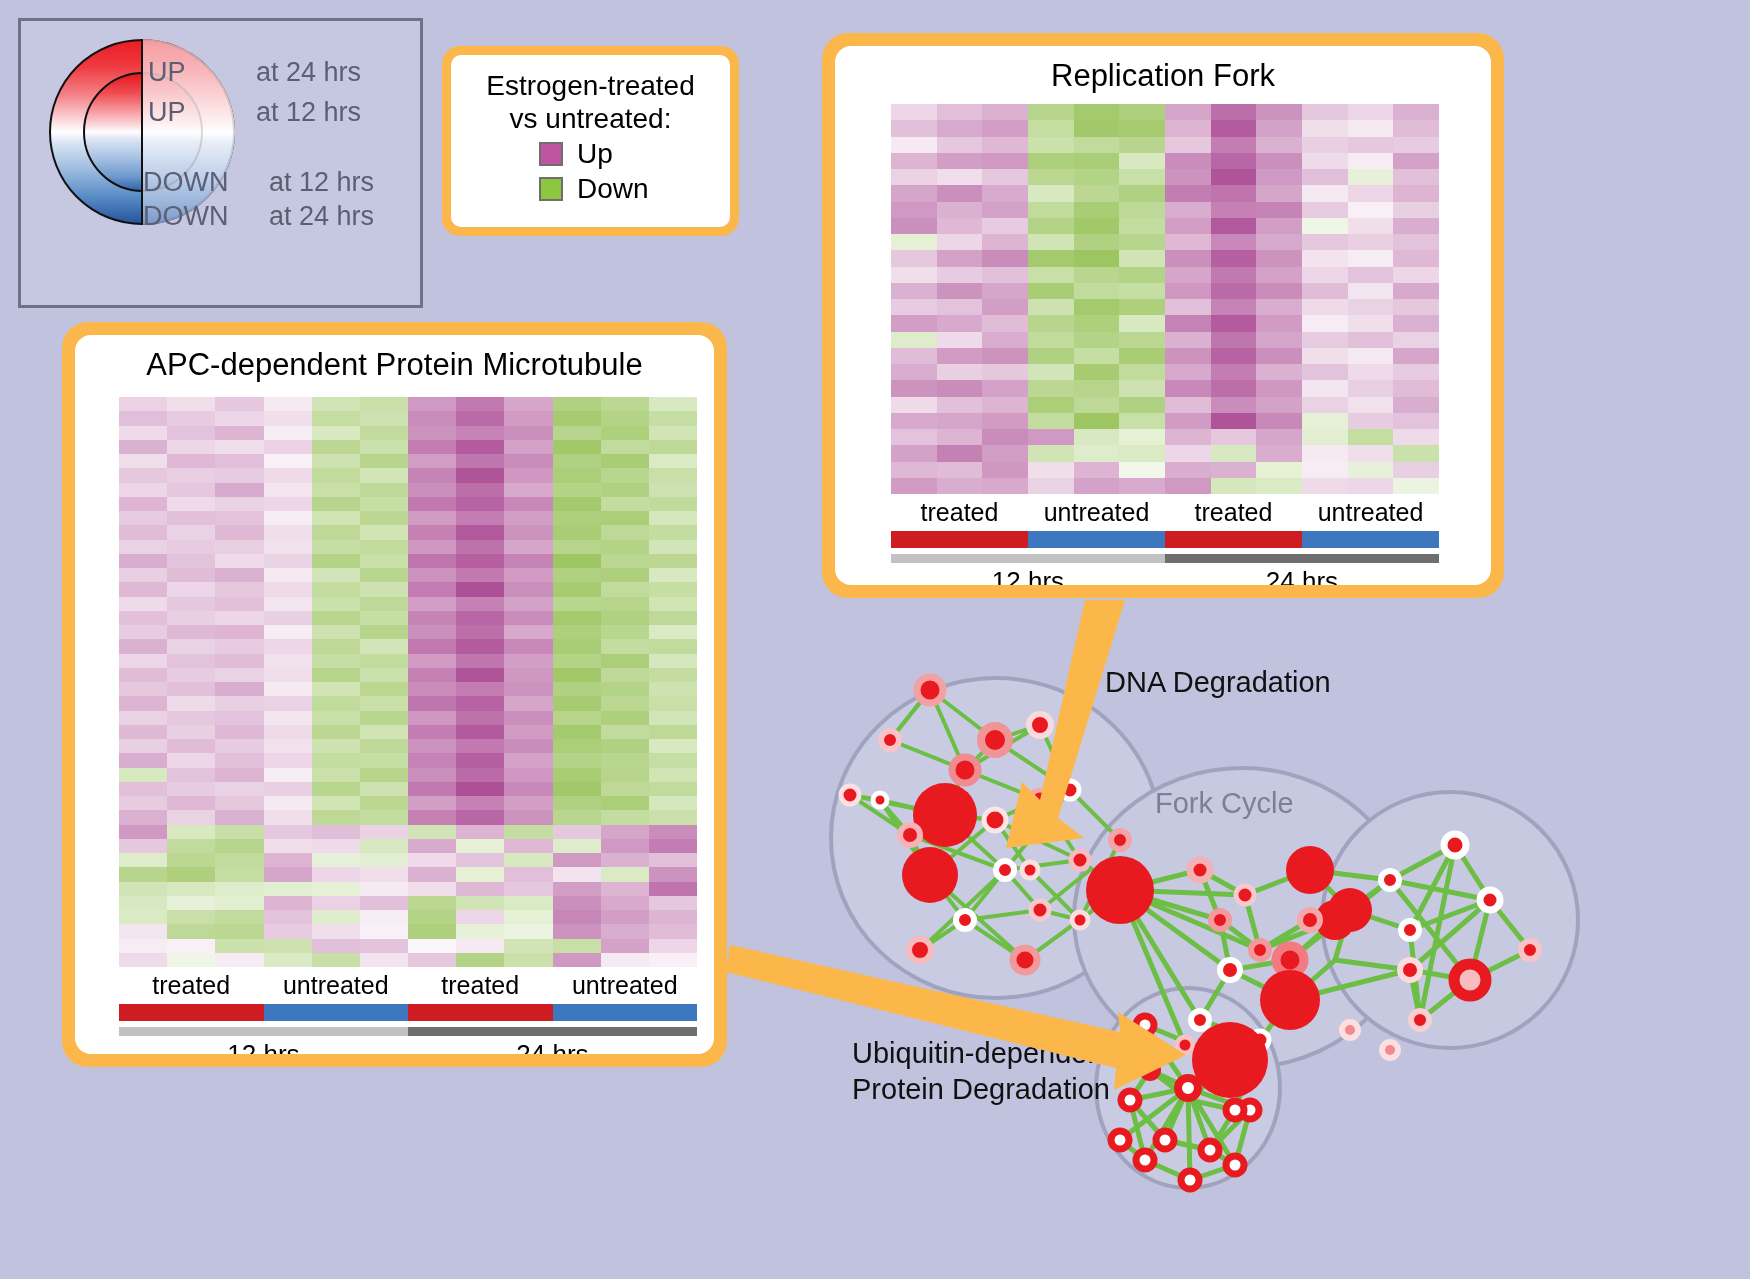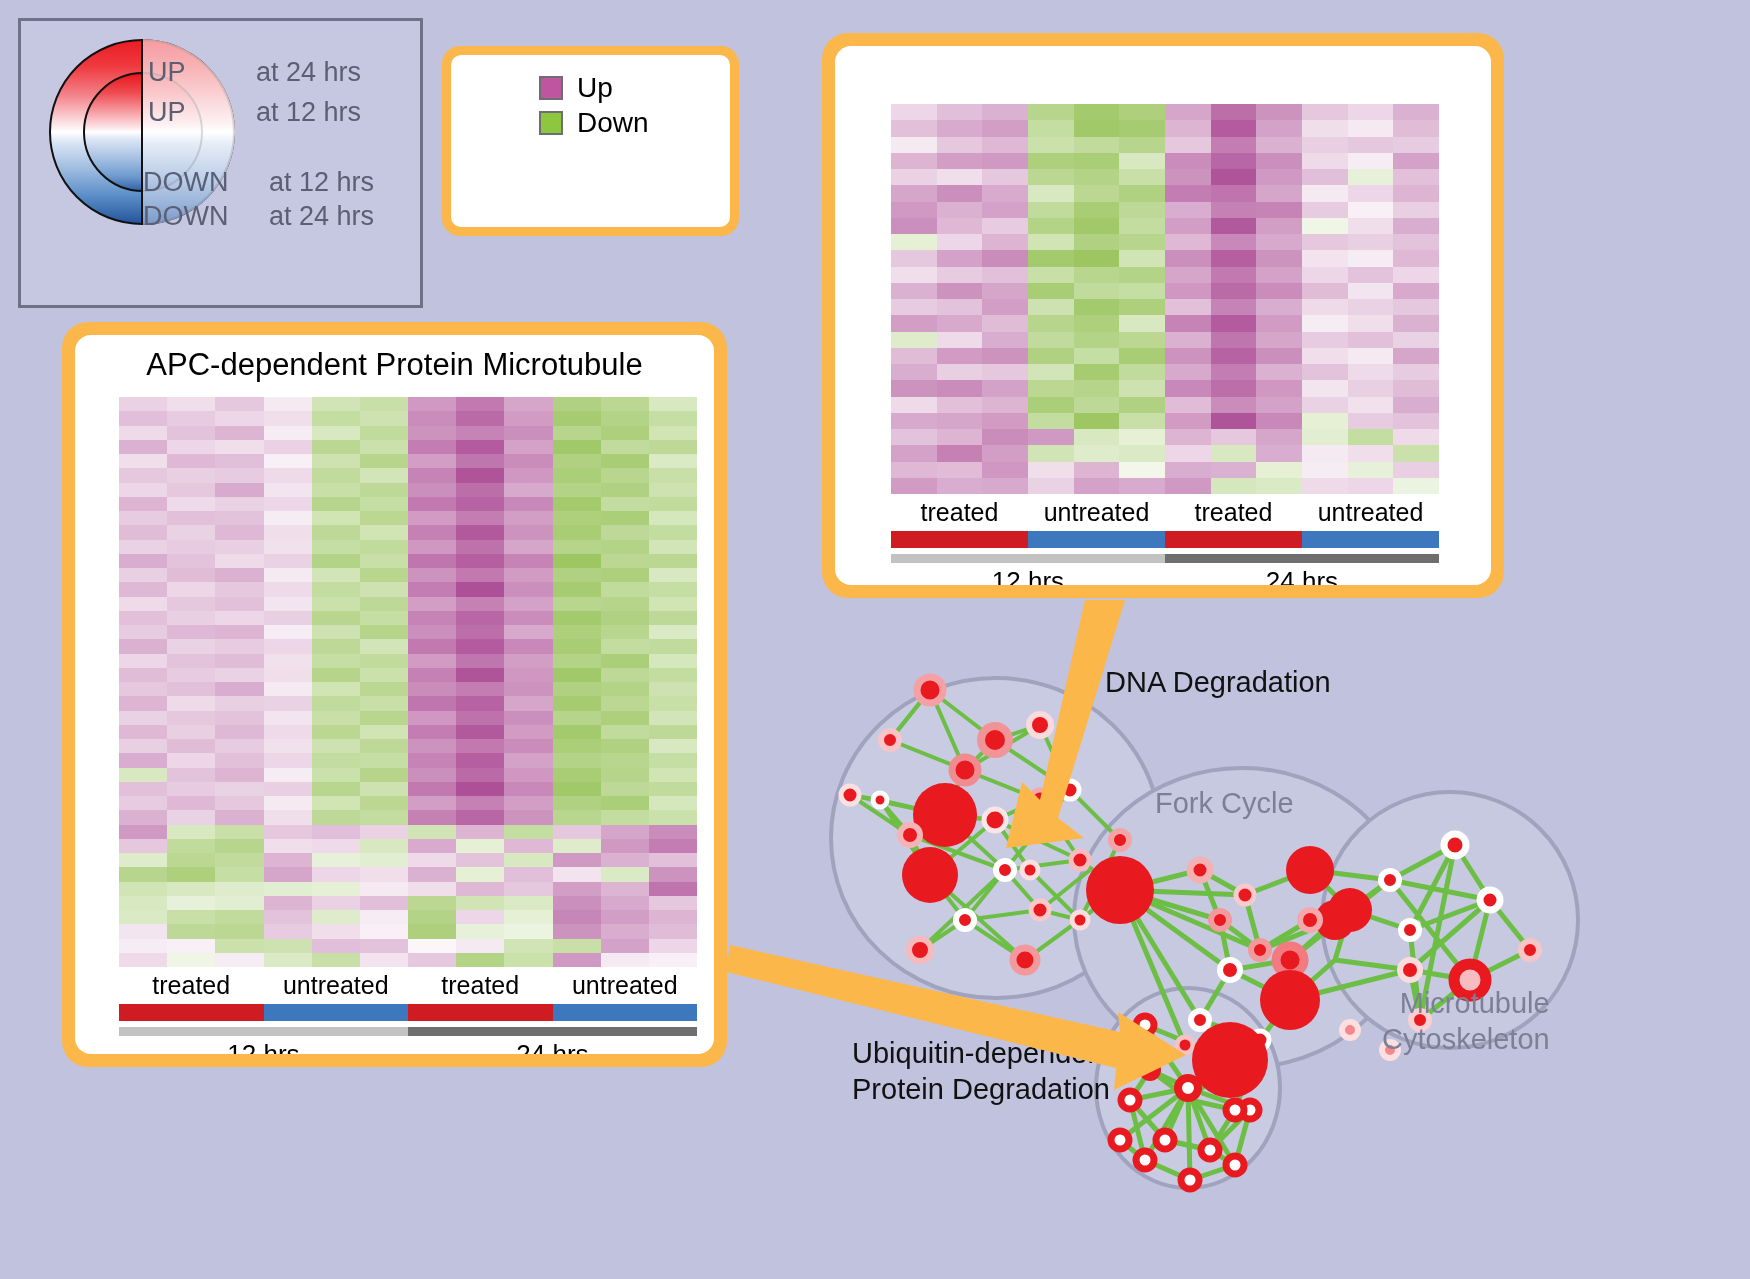--- a/index.html
+++ b/index.html
@@ -238,33 +238,36 @@
     <div class="wheel-label nosel" id="wl-up12">UP</div>
     <div class="wheel-label nosel" id="wt-up12">at 12 hrs</div>
     <div class="wheel-label nosel" id="wl-dn12">DOWN</div>
     <div class="wheel-label nosel" id="wt-dn12">at 12 hrs</div>
     <div class="wheel-label nosel" id="wl-dn24">DOWN</div>
     <div class="wheel-label nosel" id="wt-dn24">at 24 hrs</div>
   </div>
 
   <div class="abs" id="updown-card">
     <div id="updown-inner">
+      <div id="updown-title">Estrogen-treated
+vs untreated:</div>
       <div class="legend-row">
         <span class="legend-swatch" style="background:#bf54a0"></span>
         <span class="legend-text">Up</span>
       </div>
       <div class="legend-row">
         <span class="legend-swatch" style="background:#8dc63f"></span>
         <span class="legend-text">Down</span>
       </div>
     </div>
   </div>
 
   <div class="abs panel" id="panel-rf">
     <div class="panel-inner">
+      <div class="panel-title">Replication Fork</div>
       <div class="heatmap" id="hm-rf" style="left: 56px; top: 58px; width: 548px; height: 390px; grid-template-columns: repeat(12, 1fr); grid-template-rows: repeat(24, 1fr);">
           <div class="hm-cell" style="background:rgb(236,214,231)"></div>
           <div class="hm-cell" style="background:rgb(225,190,217)"></div>
           <div class="hm-cell" style="background:rgb(219,177,209)"></div>
           <div class="hm-cell" style="background:rgb(183,213,140)"></div>
           <div class="hm-cell" style="background:rgb(163,202,109)"></div>
           <div class="hm-cell" style="background:rgb(174,208,125)"></div>
           <div class="hm-cell" style="background:rgb(214,166,202)"></div>
           <div class="hm-cell" style="background:rgb(188,110,169)"></div>
           <div class="hm-cell" style="background:rgb(205,147,191)"></div>
@@ -1198,22 +1201,20 @@
         <circle cx="355" cy="540" r="9" fill="#ffffff" stroke="#e8191f" stroke-width="7"></circle>
         <circle cx="400" cy="560" r="9" fill="#ffffff" stroke="#e8191f" stroke-width="7"></circle>
         <circle cx="445" cy="545" r="9" fill="#ffffff" stroke="#e8191f" stroke-width="7"></circle>
         <circle cx="330" cy="520" r="9" fill="#ffffff" stroke="#e8191f" stroke-width="7"></circle>
         <circle cx="445" cy="490" r="9" fill="#ffffff" stroke="#e8191f" stroke-width="7"></circle>
       </g>
     </svg>
 
     <div class="net-label nosel" id="lbl-dna">DNA Degradation</div>
     <div class="net-label nosel" id="lbl-cc">Fork Cycle</div>
-    <div class="net-label nosel" id="lbl-mt">Microtubule
-Cytoskeleton</div>
     <div class="net-label nosel" id="lbl-ub">Ubiquitin-dependent
 Protein Degradation</div>
   </div>
 
   <svg class="arrow-svg" width="1750" height="1279">
     <polygon points="1085,600 1125,600 1058,818 1084,838 1006,848 1022,782 1040,800" fill="#fcb74b"></polygon>
     <polygon points="730,945 1120,1032 1118,1012 1186,1055 1114,1090 1116,1068 726,972" fill="#fcb74b"></polygon>
   </svg>
 
 </div>

